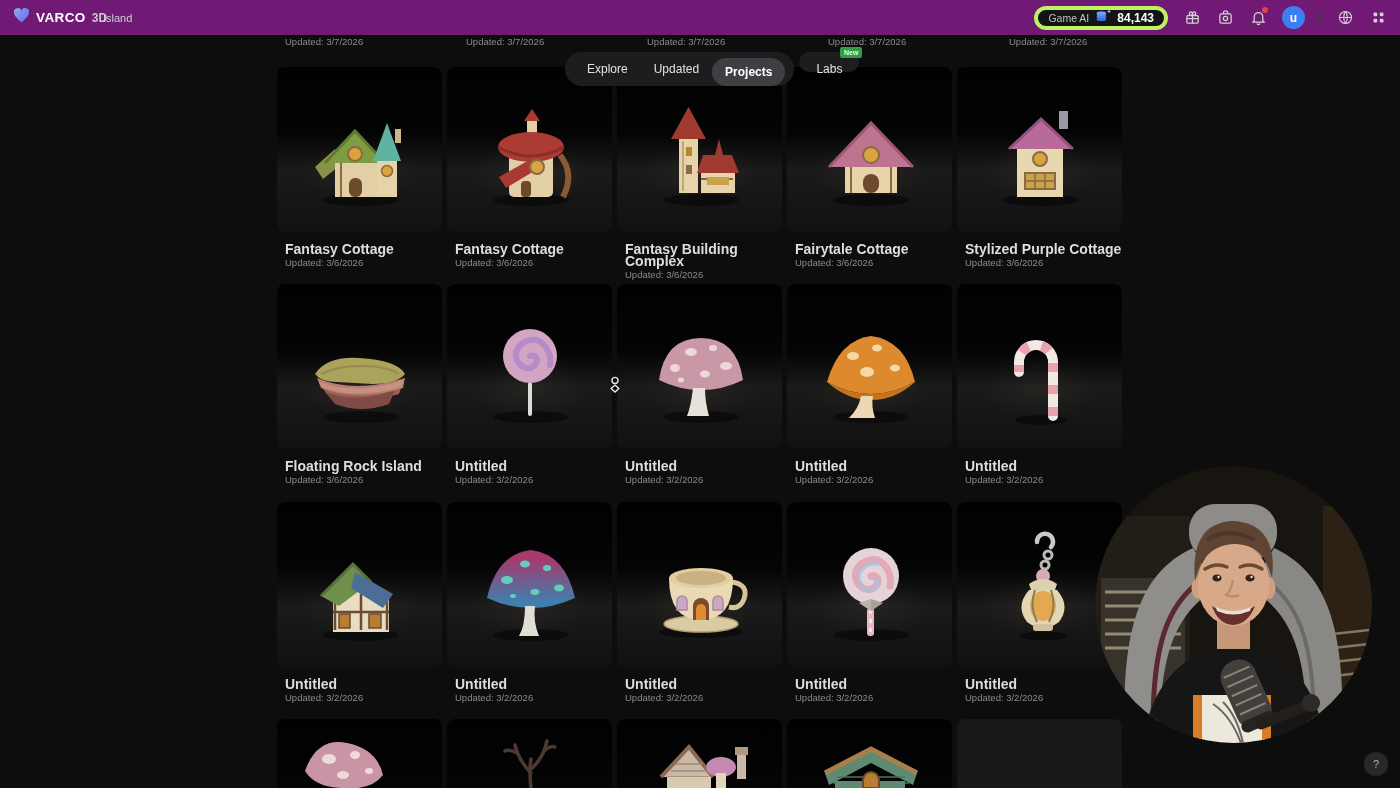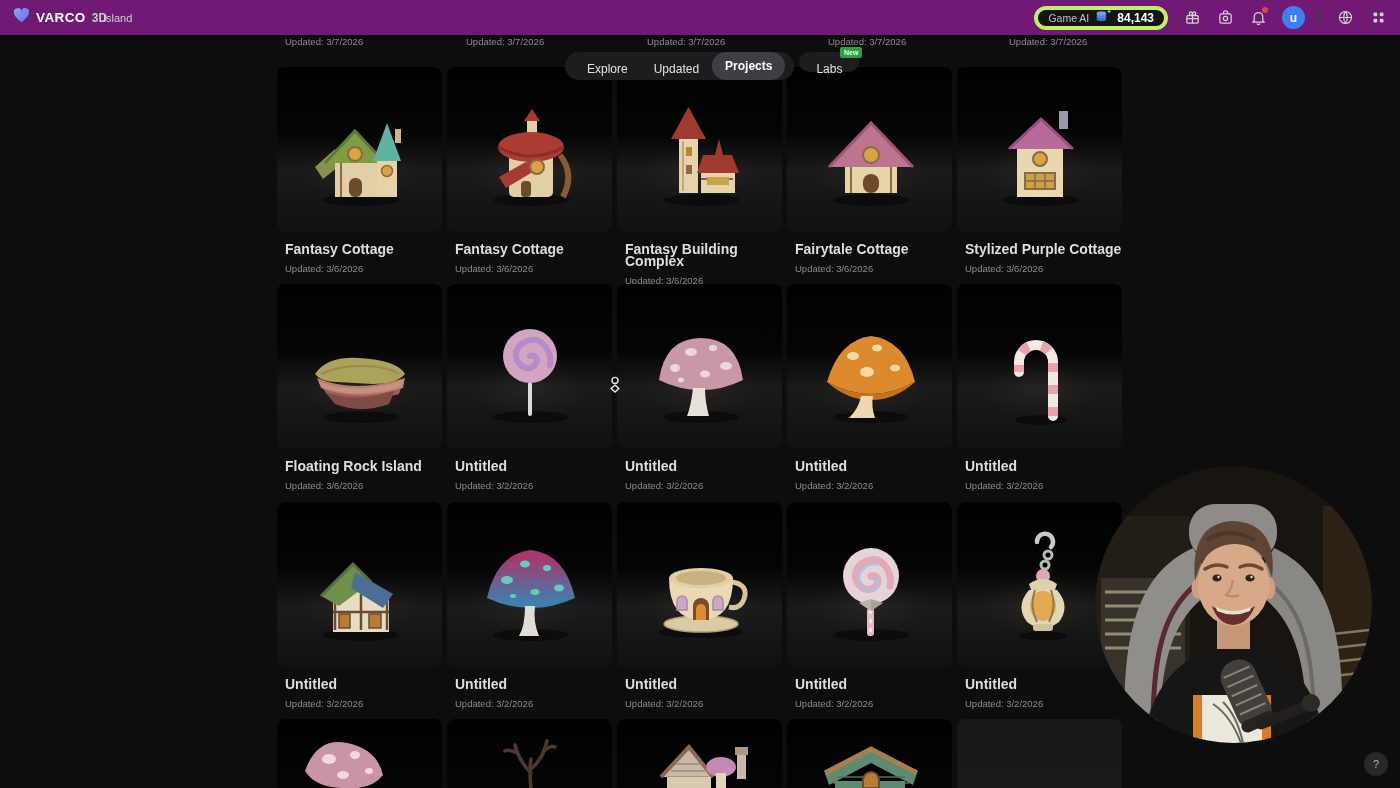--- a/index.html
+++ b/index.html
@@ -17,40 +17,40 @@
   .game-pill { display:flex; align-items:center; gap:6px; height:24px; padding:0 10px; border:4px solid #bef264; border-radius:13px; background:#141416; cursor:pointer; }
   .game-pill .glabel { font-size:10.5px; color:#c2c2c6; }
   .game-pill .credits { font-size:12px; font-weight:bold; color:#fff; }
   .tb-icon { width:18px; height:18px; display:flex; align-items:center; justify-content:center; cursor:pointer; position:relative; }
   .bell-dot { position:absolute; top:-2px; right:-1px; width:6px; height:6px; border-radius:50%; background:#e04545; }
   .avatar { width:23px; height:23px; border-radius:50%; background:#3d7ff0; color:#fff; font-size:12px; font-weight:bold; display:flex; align-items:center; justify-content:center; cursor:pointer; }
   .tb-divider { width:1px; height:14px; background:#3c3c40; }
 
   
   .tabswrap { position:absolute; top:52px; left:565px; display:flex; gap:5px; z-index:40; }
-  .tabpill { display:flex; align-items:flex-start; height:28px; background:rgba(30,30,33,.97); border-radius:17px; padding:0 9px; }
+  .tabpill { display:flex; align-items:flex-end; height:34px; background:rgba(30,30,33,.97); border-radius:17px; padding:0 9px; }
   .tab { padding:0 13px; font-size:12px; color:#e2e2e2; line-height:34px; cursor:pointer; white-space:nowrap; }
   .tab.active { background:#3f3f43; border-radius:15px; height:28px; line-height:28px; font-weight:bold; color:#fff; }
   .labs-pill { position:relative; height:20px; background:rgba(30,30,33,.97); border-radius:17px; padding:0 17px; font-size:12px; color:#e2e2e2; line-height:34px; cursor:pointer; }
   .new-badge { position:absolute; top:-5px; right:-3px; background:#2f9e44; color:#eaffea; font-size:7px; font-weight:bold; padding:2px 4px; border-radius:2px; line-height:7px; }
 
   
   .dates-row { position:absolute; left:277px; top:36px; display:flex; gap:16px; z-index:1; }
   .dates-row span { display:block; width:165px; padding-left:8px; font-size:9.5px; color:#8b8b8b; }
   .card-row { position:absolute; left:277px; display:flex; gap:5px; z-index:1; }
   #row1 { top:67px; } #row2 { top:284px; } #row3 { top:502px; } #row4 { top:719px; }
   .card { width:165px; display:flex; flex-direction:column; cursor:pointer; }
   .thumb { width:165px; height:165px; border-radius:8px; overflow:hidden; position:relative;
            background:linear-gradient(180deg,#010101 0%,#040404 40%,#1a1a1a 63%,#111111 100%); }
   .thumb::after { content:''; position:absolute; left:22px; top:75px; width:121px; height:60px; border-radius:50%;
                   background:radial-gradient(ellipse at center, rgba(70,62,52,.28), rgba(0,0,0,0) 70%); }
   .thumb svg { position:absolute; inset:0; z-index:2; }
   .thumb-empty-card { background:linear-gradient(180deg,#17171a 0%,#1b1b1e 100%); }
   .card-title { margin-top:11px; padding-left:8px; font-size:14px; font-weight:bold; color:#dedede; line-height:12px; }
-  .card-updated { margin-top:8px; padding-left:8px; font-size:9.5px; color:#8b8b8b; line-height:12px; }
+  .card-updated { margin-top:2px; padding-left:8px; font-size:9.5px; color:#8b8b8b; line-height:12px; }
 
   
   .webcam { position:absolute; left:1095px; top:466px; width:277px; height:277px; z-index:50; }
   .help-btn { position:absolute; left:1364px; top:752px; width:24px; height:24px; border-radius:50%;
               background:#29292c; color:#b5b5b8; font-size:11px; display:flex; align-items:center; justify-content:center;
               z-index:60; cursor:pointer; }
   .cursor-glyph { position:absolute; left:608px; top:376px; z-index:70; pointer-events:none; }
 </style>
 </head>
 <body>

